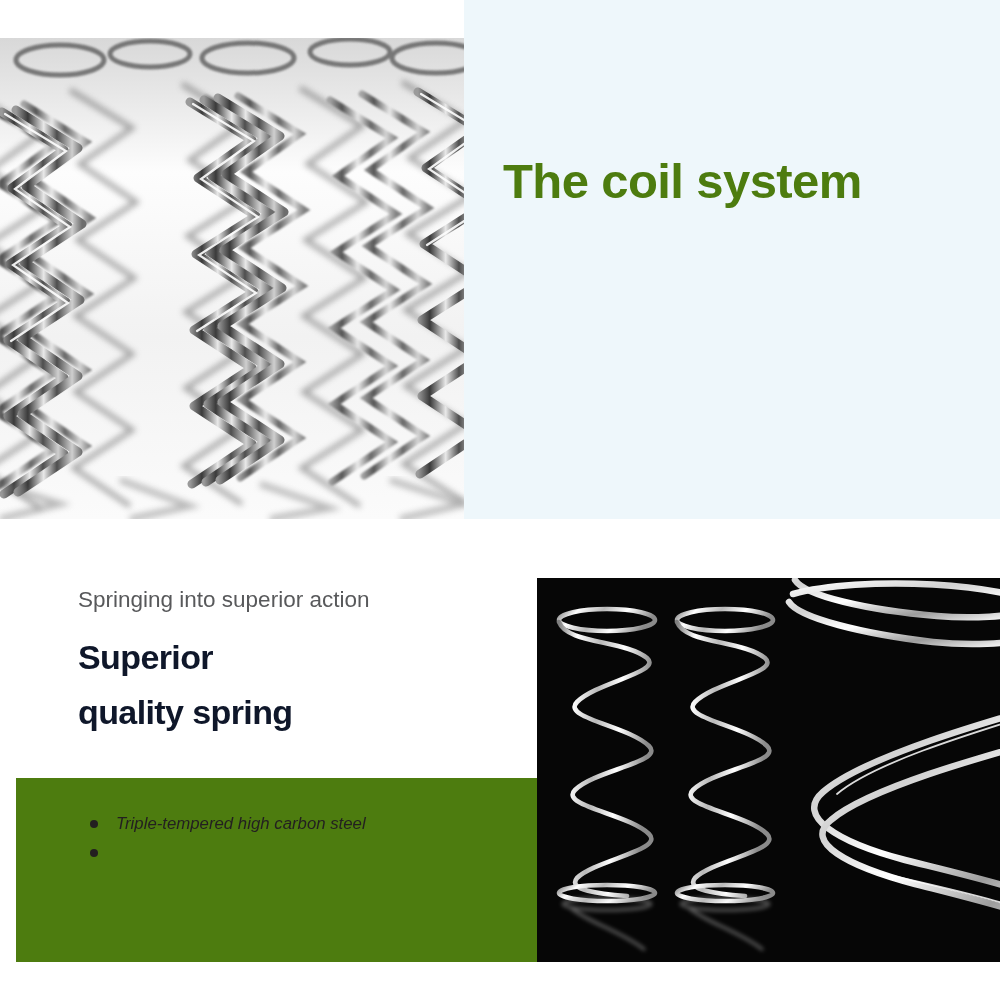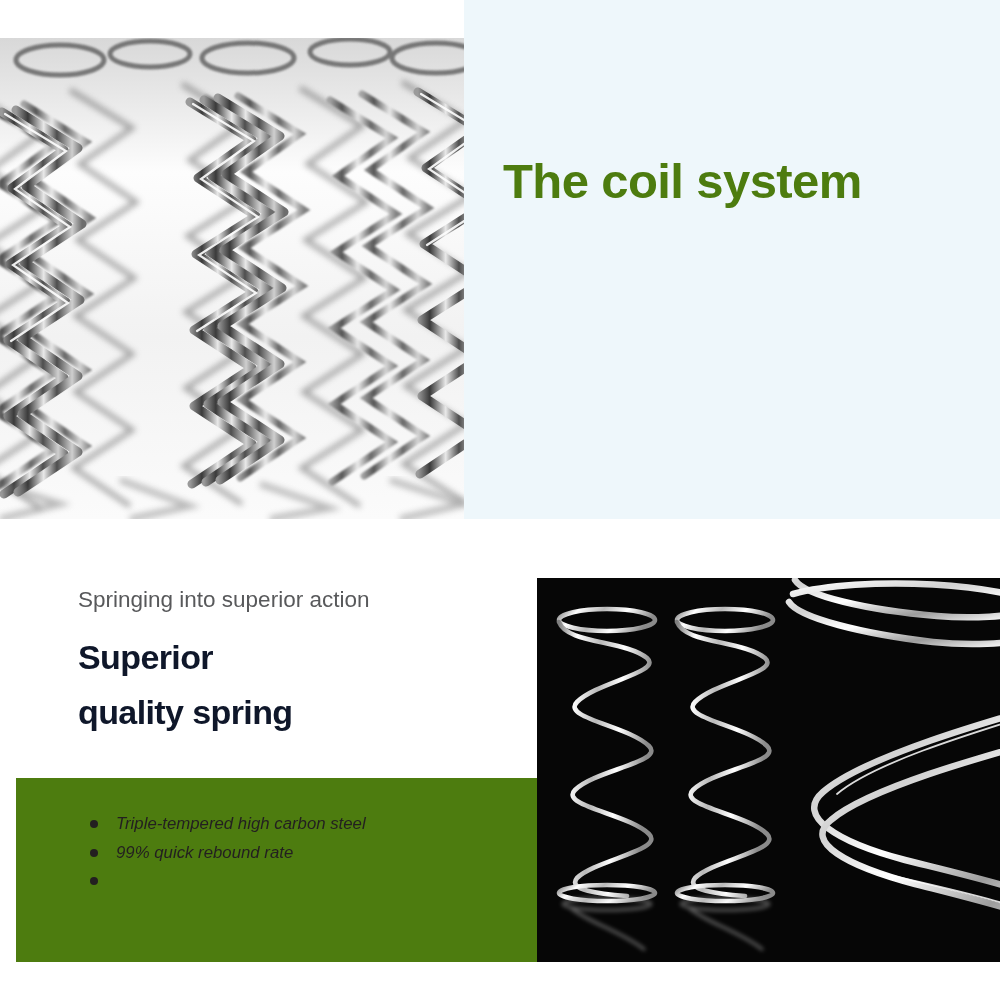--- a/index.html
+++ b/index.html
@@ -267,24 +267,20 @@
       </div>
 
       <div class="spec-panel">
         <ul class="spec-list">
           <li class="spec-item">
             <span class="spec-bullet"></span>
             <span>Triple-tempered high carbon steel</span>
           </li>
           <li class="spec-item">
             <span class="spec-bullet"></span>
-            <span>99% quick rebound rate</span>
-          </li>
-          <li class="spec-item">
-            <span class="spec-bullet"></span>
           </li>
         </ul>
       </div>
     </div>
 
     <div class="spring-photo">
       <svg viewBox="0 0 479 384" preserveAspectRatio="none" aria-hidden="true">
         <defs>
           <linearGradient id="chrome" x1="0" y1="0" x2="1" y2="0.2">
             <stop offset="0%" stop-color="#7d7d7d"></stop>

